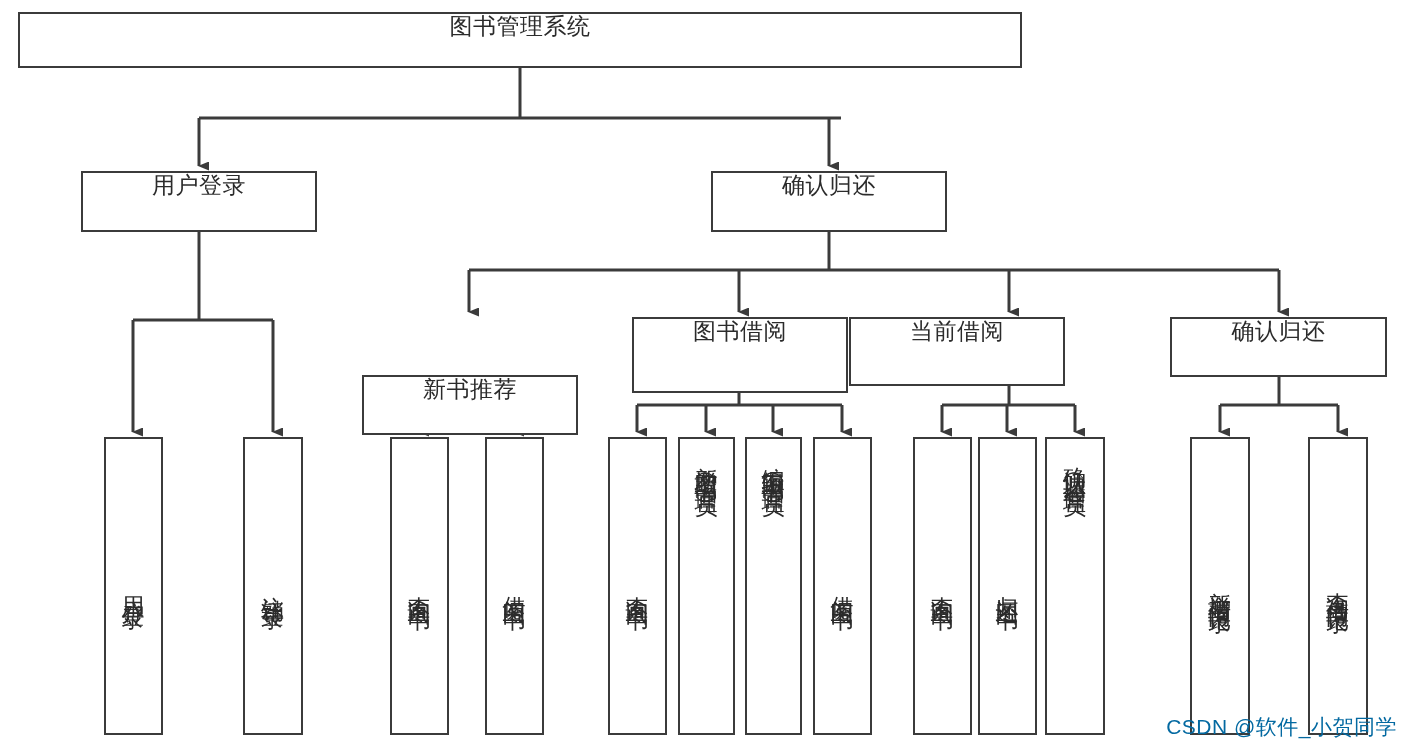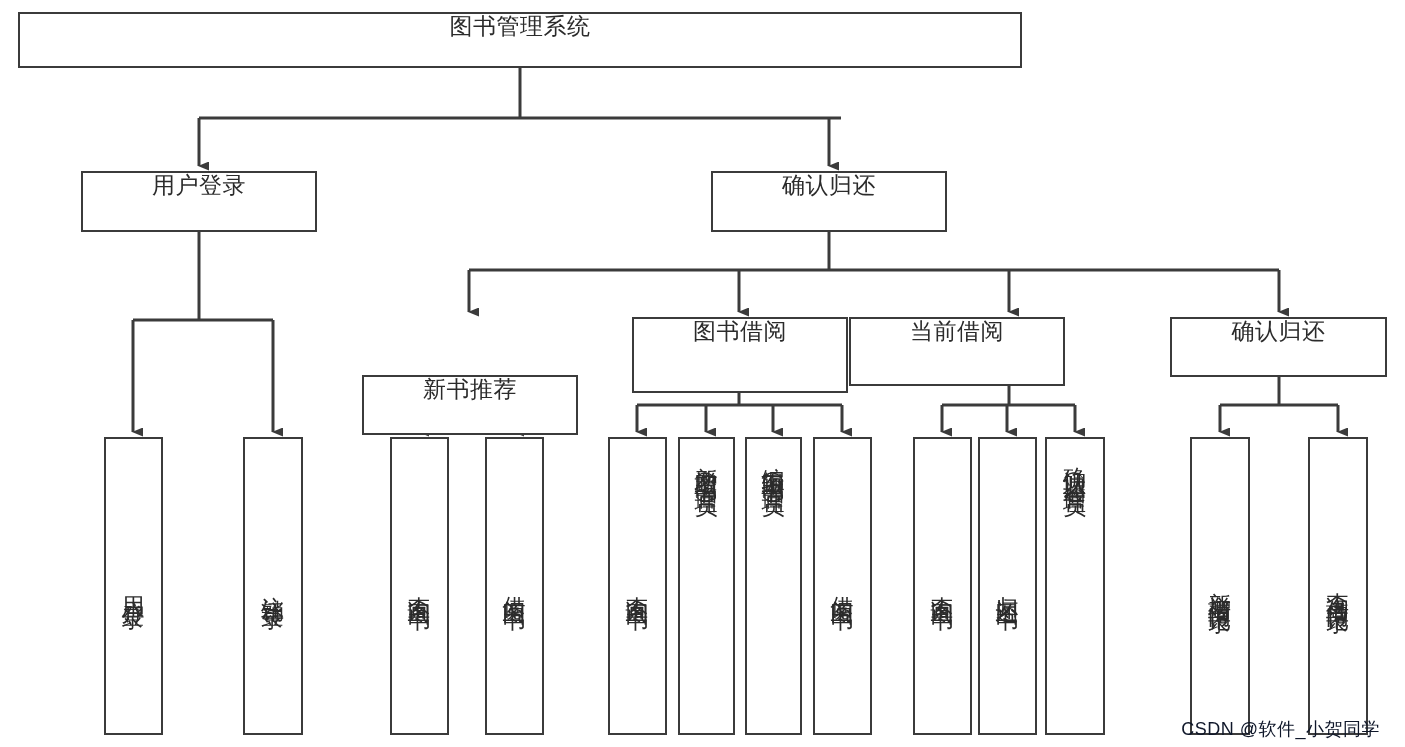--- a/index.html
+++ b/index.html
@@ -53,24 +53,24 @@
     letter-spacing: 4px;
     line-height: 1.05;
     white-space: nowrap;
   }
   .node.vertical.center-text {
     align-items: center;
     padding-top: 0;
   }
   .watermark {
     position: absolute;
-    right: 25px;
+    right: 8px;
     bottom: 6px;
-    font-size: 18px;
-    color: #0f172a;
+    font-size: 21px;
+    color: #0369a1;
     letter-spacing: 0.5px;
     white-space: nowrap;
   }
 </style>
 </head>
 <body>
 
 <div id="canvas">
 
   <svg class="connectors" viewBox="0 0 1405 747" xmlns="http://www.w3.org/2000/svg">

